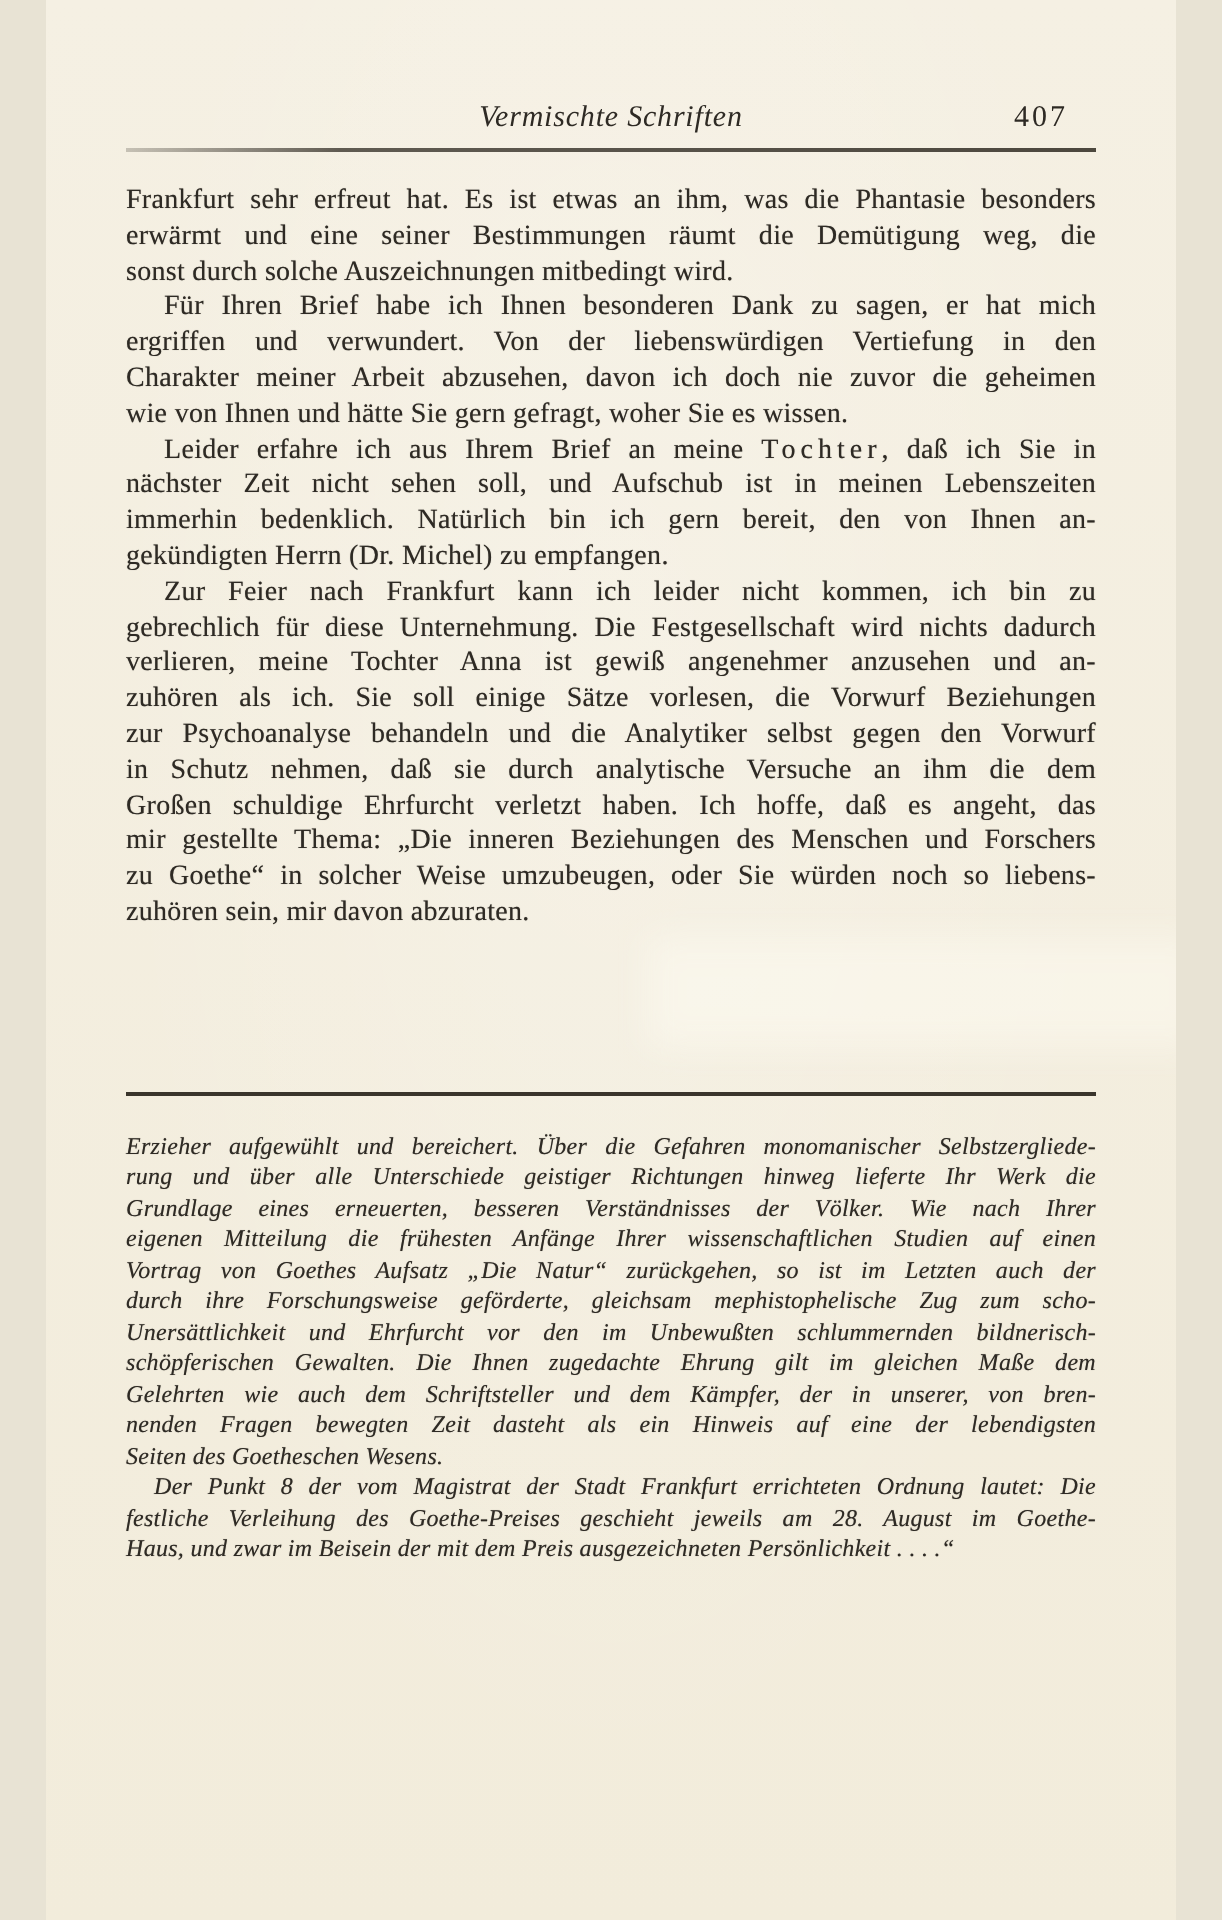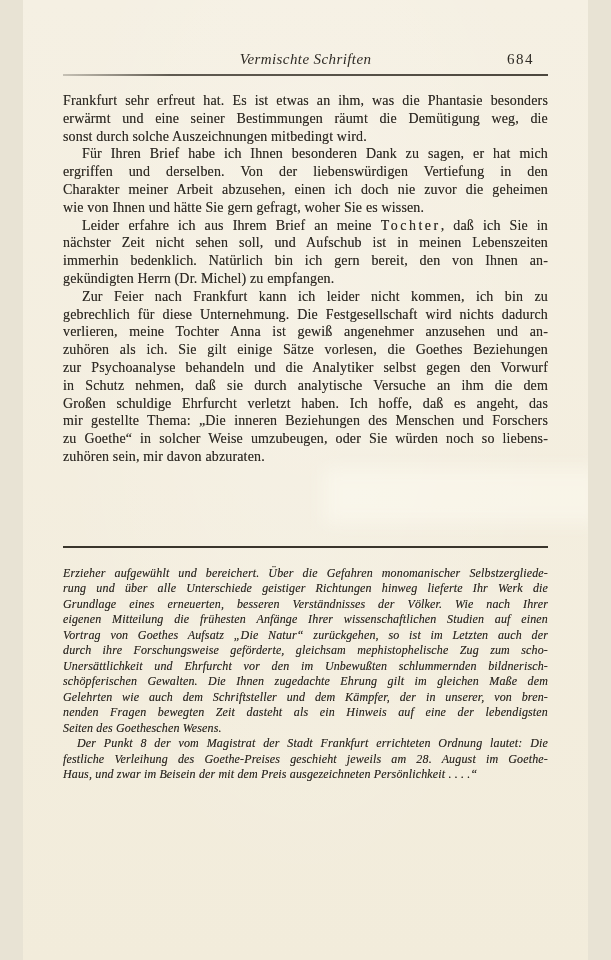--- a/index.html
+++ b/index.html
@@ -90,44 +90,44 @@
     pointer-events: none;
   }
 </style>
 </head>
 <body>
 
 <div class="page">
 
   <div class="header">
     <span class="running-title">Vermischte Schriften</span>
-    <span class="page-number">684</span>
+    <span class="page-number">407</span>
   </div>
   <div class="header-rule"></div>
 
   <div class="body-text">
 
     <div class="line">Frankfurt sehr erfreut hat. Es ist etwas an ihm, was die Phantasie besonders</div>
     <div class="line">erwärmt und eine seiner Bestimmungen räumt die Demütigung weg, die</div>
     <div class="line end">sonst durch solche Auszeichnungen mitbedingt wird.</div>
 
     <div class="line first">Für Ihren Brief habe ich Ihnen besonderen Dank zu sagen, er hat mich</div>
-    <div class="line">ergriffen und derselben. Von der liebenswürdigen Vertiefung in den</div>
-    <div class="line">Charakter meiner Arbeit abzusehen, einen ich doch nie zuvor die geheimen</div>
+    <div class="line">ergriffen und verwundert. Von der liebenswürdigen Vertiefung in den</div>
+    <div class="line">Charakter meiner Arbeit abzusehen, davon ich doch nie zuvor die geheimen</div>
     <div class="line end">wie von Ihnen und hätte Sie gern gefragt, woher Sie es wissen.</div>
 
     <div class="line first"><span>Leider erfahre ich aus Ihrem Brief an meine </span><span class="gesperrt">Tochter</span><span>, daß ich Sie in</span></div>
     <div class="line">nächster Zeit nicht sehen soll, und Aufschub ist in meinen Lebenszeiten</div>
     <div class="line">immerhin bedenklich. Natürlich bin ich gern bereit, den von Ihnen an-</div>
     <div class="line end">gekündigten Herrn (Dr. Michel) zu empfangen.</div>
 
     <div class="line first">Zur Feier nach Frankfurt kann ich leider nicht kommen, ich bin zu</div>
     <div class="line">gebrechlich für diese Unternehmung. Die Festgesellschaft wird nichts dadurch</div>
     <div class="line">verlieren, meine Tochter Anna ist gewiß angenehmer anzusehen und an-</div>
-    <div class="line">zuhören als ich. Sie gilt einige Sätze vorlesen, die Goethes Beziehungen</div>
+    <div class="line">zuhören als ich. Sie soll einige Sätze vorlesen, die Vorwurf Beziehungen</div>
     <div class="line">zur Psychoanalyse behandeln und die Analytiker selbst gegen den Vorwurf</div>
     <div class="line">in Schutz nehmen, daß sie durch analytische Versuche an ihm die dem</div>
     <div class="line">Großen schuldige Ehrfurcht verletzt haben. Ich hoffe, daß es angeht, das</div>
     <div class="line">mir gestellte Thema: „Die inneren Beziehungen des Menschen und Forschers</div>
     <div class="line">zu Goethe“ in solcher Weise umzubeugen, oder Sie würden noch so liebens-</div>
     <div class="line end">zuhören sein, mir davon abzuraten.</div>
   </div>
 
   <div class="separator"></div>
 

